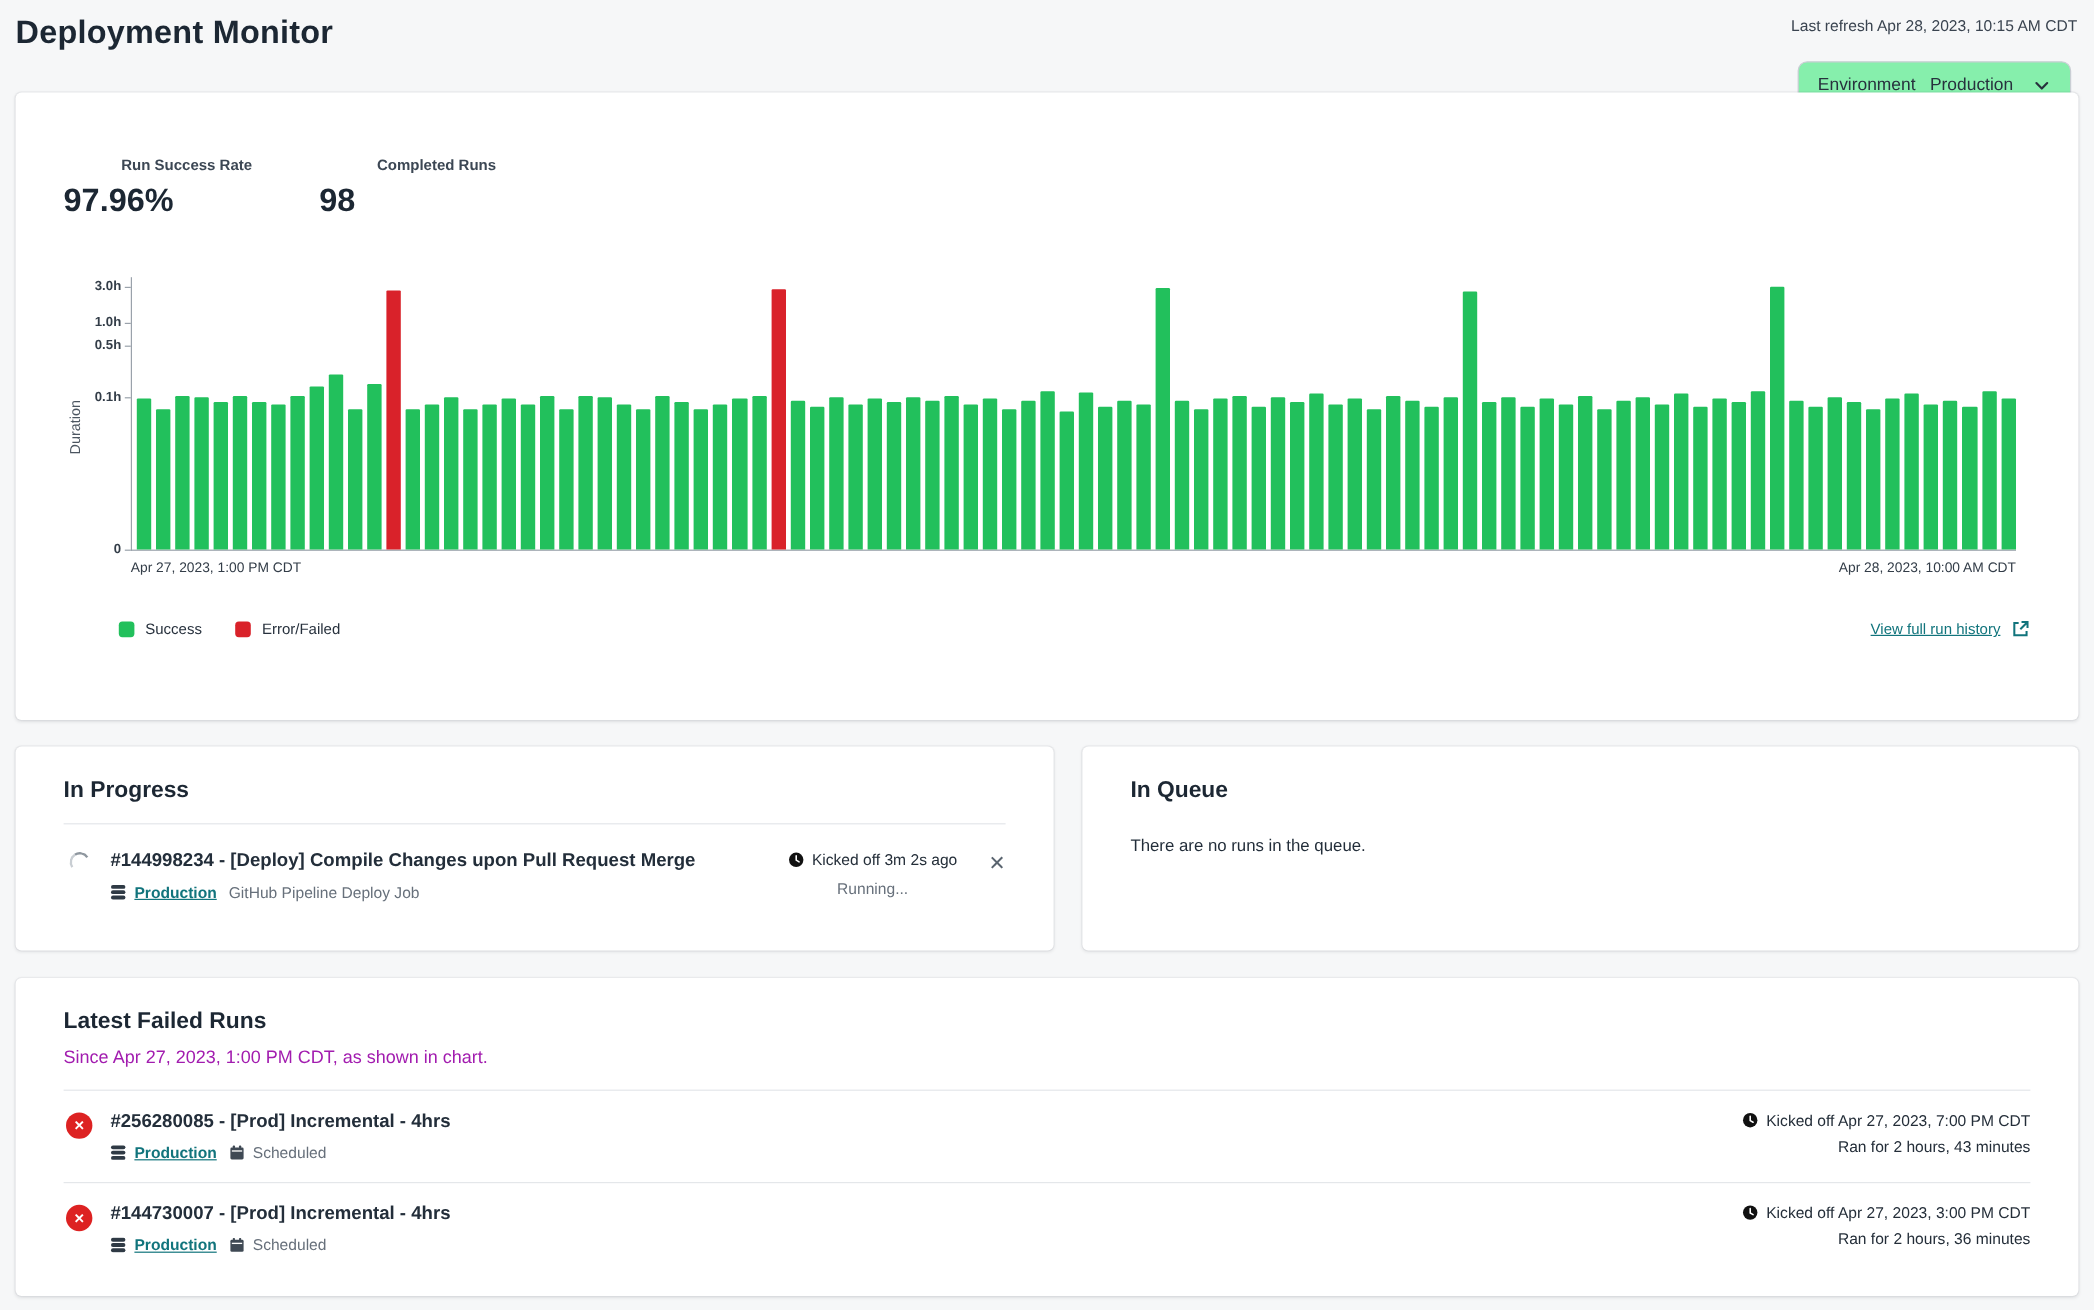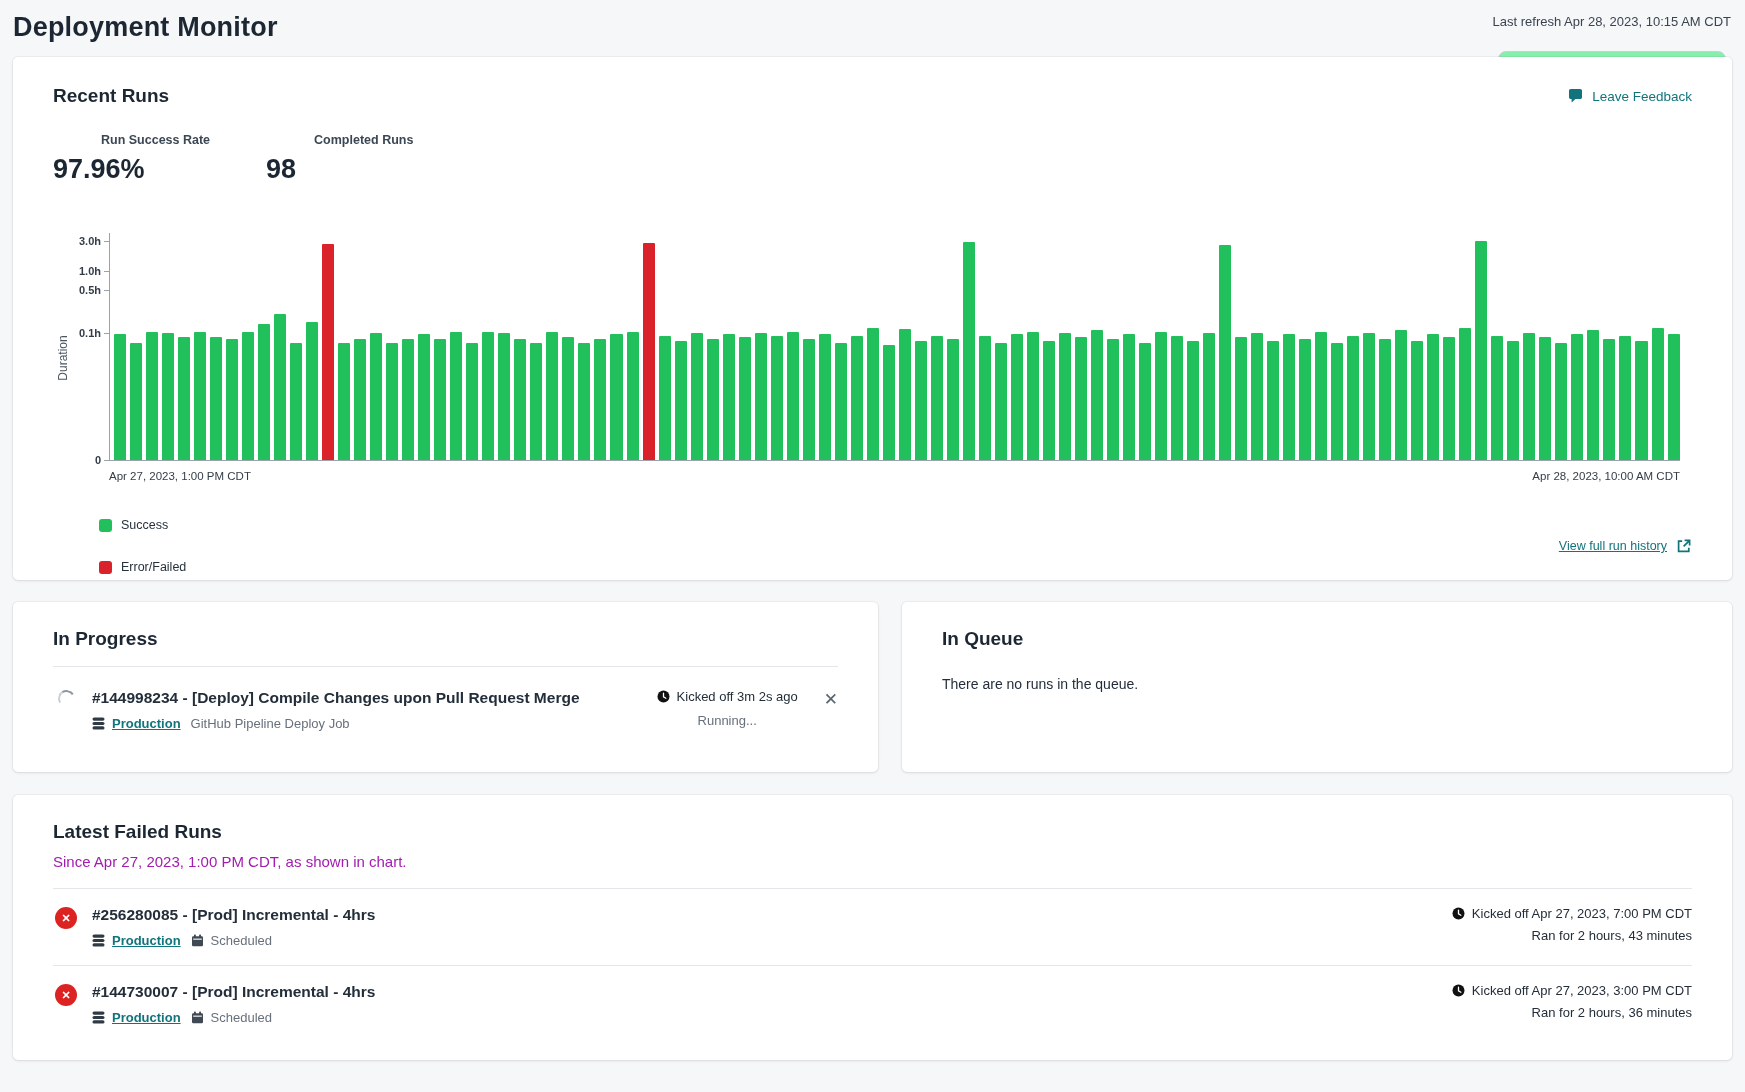--- a/index.html
+++ b/index.html
@@ -5,21 +5,21 @@
   * { box-sizing: border-box; margin: 0; padding: 0; }
   html,body { width: 1745px; }
   body {
     background: #f6f7f8;
     font-family: "Liberation Sans", sans-serif;
     color: #212b36;
   }
   .page { width: 1745px; min-height: 1092px; }
 
   
-  .topbar { height: 57px; display: flex; align-items: flex-start; justify-content: space-between; padding: 12px 14px 0 13px; }
+  .topbar { height: 77px; display: flex; align-items: flex-start; justify-content: space-between; padding: 12px 14px 0 13px; }
   .topbar h1 { font-size: 27px; font-weight: 700; color: #1c2733; letter-spacing: .2px; }
   .topbar-right { display: flex; align-items: center; gap: 22px; padding-top: 2px; flex-direction: column; }
   .refresh-text { font-size: 13px; color: #3a4450; }
   .env-dropdown {
     display: flex; align-items: center; gap: 12px;
     background: #86efac; border: 1px solid #c9ced4; border-radius: 8px;
     padding: 11px 16px; font-size: 14.5px; color: #27313d; cursor: pointer;
     font-family: "Liberation Sans", sans-serif;
   }
   .env-dropdown .chev { margin-left: 4px; display: inline-flex; }
@@ -59,21 +59,21 @@
   .plot-col { flex: 1; margin-right: 12px; }
   .plot {
     height: 228px; display: flex; align-items: flex-end; column-gap: 4px;
     border-left: 1px solid #9aa2ab; border-bottom: 1px solid #9aa2ab;
     padding-left: 4px;
   }
   .plot .bar { flex: 1 1 0; border-radius: 1px 1px 0 0; }
   .xlabels { display: flex; justify-content: space-between; margin-top: 9px;
              font-size: 11.5px; color: #333d48; }
   .chart-footer { display: flex; justify-content: space-between; align-items: center; margin-top: 36px; }
-  .legend { display: flex; gap: 28px; margin-left: 46px; flex-direction: column; }
+  .legend { display: flex; gap: 28px; margin-left: 46px; }
   .legend-item { display: flex; align-items: center; gap: 9px; font-size: 12.5px; color: #27313d; }
   .legend-swatch { width: 13px; height: 13px; border-radius: 3px; display: inline-block; }
   .history-link { display: flex; align-items: center; gap: 9px; color: #11747c;
                   font-size: 12.5px; font-weight: 400; cursor: pointer; }
   .history-link u { text-decoration: underline; }
 
   
   .divider { height: 1px; background: #e4e7ea; border: none; }
   .card-progress .divider { margin: 16px 0 0 0; }
   .run-row { display: flex; margin-top: 22px; }
@@ -118,31 +118,20 @@
         <span class="chev">
           <svg width="15" height="15" viewBox="0 0 15 15">
               <path d="M3 5.2 L7.5 9.8 L12 5.2" fill="none" stroke="#27313d" stroke-width="1.8" stroke-linecap="round" stroke-linejoin="round"></path>
             </svg>
         </span>
       </div>
     </div>
   </div>
 
   <section class="card card-recent">
-    <div class="recent-head">
-      <h2 class="card-title">Recent Runs</h2>
-      <div class="feedback-link">
-        <span>
-          <svg width="17" height="17" viewBox="0 0 17 17">
-              <path d="M2 2.8 C2 1.8 2.8 1 3.8 1 H13.2 C14.2 1 15 1.8 15 2.8 V9.2 C15 10.2 14.2 11 13.2 11 H8.5 L4.6 14.4 V11 H3.8 C2.8 11 2 10.2 2 9.2 Z" fill="#11747c"></path>
-            </svg>
-        </span>
-        <span>Leave Feedback</span>
-      </div>
-    </div>
 
     <div class="stats-row">
       <div>
         <div class="stat-label">Run Success Rate</div>
         <div class="stat-value">97.96%</div>
       </div>
       <div>
         <div class="stat-label">Completed Runs</div>
         <div class="stat-value">98</div>
       </div>

